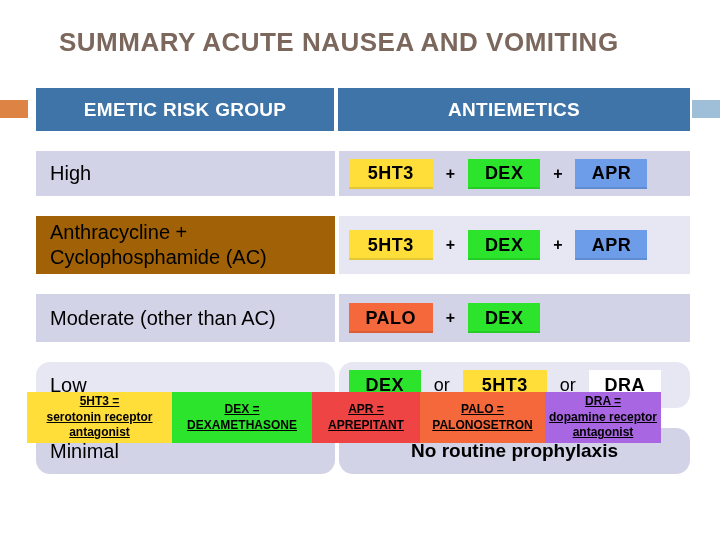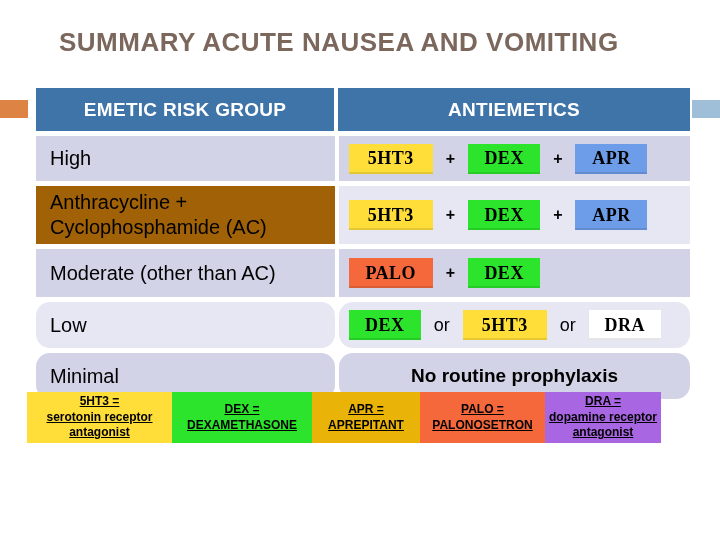--- a/index.html
+++ b/index.html
@@ -9,21 +9,21 @@
   }
   .title{
     position:absolute;left:59px;top:27px;
     font-size:26px;font-weight:bold;letter-spacing:0.5px;color:#7b675c;white-space:nowrap;
   }
   .accent{position:absolute;top:100px;height:18px;width:28px;}
   .accent.orange{left:0;background:#dd8444;}
   .accent.blue{left:692px;background:#9fbfd8;}
 
   .tbl{position:absolute;left:36px;top:88px;width:654px;}
-  .trow{display:flex;margin-bottom:5px;}
+  .trow{display:flex;margin-bottom:20px;}
   .cell-l{width:322px;box-sizing:border-box;}
   .cell-r{width:380px;margin-left:4px;box-sizing:border-box;}
 
   .hrow .cell-l,.hrow .cell-r{
     height:43px;background:#3e74a8;color:#fff;font-weight:bold;font-size:19px;
     display:flex;align-items:center;justify-content:center;letter-spacing:0.3px;
   }
   .risk{
     display:flex;align-items:center;background:#d3d3e7;
     padding-left:14px;padding-right:10px;font-size:20px;line-height:1.25;
@@ -35,21 +35,20 @@
   }
   .row-light .risk,.row-light .drugs{background:#e7e7f4;}
   .row-dark .risk,.row-dark .drugs{background:#d3d3e7;}
   .h45{height:45px;} .h58{height:58px;} .h48{height:48px;} .h46{height:46px;border-radius:14px;}
 
   .pill{
     display:inline-flex;align-items:center;justify-content:center;
     height:30px;min-width:72px;padding:0 7px;box-sizing:border-box;
     font-weight:bold;font-size:18px;letter-spacing:0.5px;color:#000;
     box-shadow:inset 0 -2px 0 rgba(0,0,0,0.10);
-    font-family:Liberation Serif, serif;
   }
   .pill.w84{min-width:84px;}
   .op-plus{font-weight:bold;font-size:16px;}
   .op-or{font-weight:normal;font-size:18px;}
   .note-cell{justify-content:center;padding-left:0;font-weight:bold;font-size:19px;}
 
   .legend{position:absolute;left:27px;top:392px;height:51px;display:flex;text-decoration:underline;}
   .lg{
     display:flex;flex-direction:column;align-items:center;justify-content:center;
     font-size:12px;font-weight:bold;text-align:center;line-height:1.3;box-sizing:border-box;padding:0 2px;
@@ -135,21 +134,21 @@
   <div class="legend">
     <div class="lg lg1" style="background-color: rgb(255, 222, 58);">
       <span>5HT3 =</span>
       <span>serotonin receptor</span>
       <span>antagonist</span>
     </div>
     <div class="lg lg2" style="background-color: rgb(43, 228, 43);">
       <span>DEX =</span>
       <span>DEXAMETHASONE</span>
     </div>
-    <div class="lg lg3" style="background-color: #eab308;">
+    <div class="lg lg3" style="background-color: #ef4444;">
       <span>APR =</span>
       <span>APREPITANT</span>
     </div>
     <div class="lg lg4" style="background-color: rgb(244, 104, 60);">
       <span>PALO =</span>
       <span>PALONOSETRON</span>
     </div>
     <div class="lg lg5" style="background-color: rgb(169, 102, 227);">
       <span>DRA =</span>
       <span>dopamine receptor</span>

